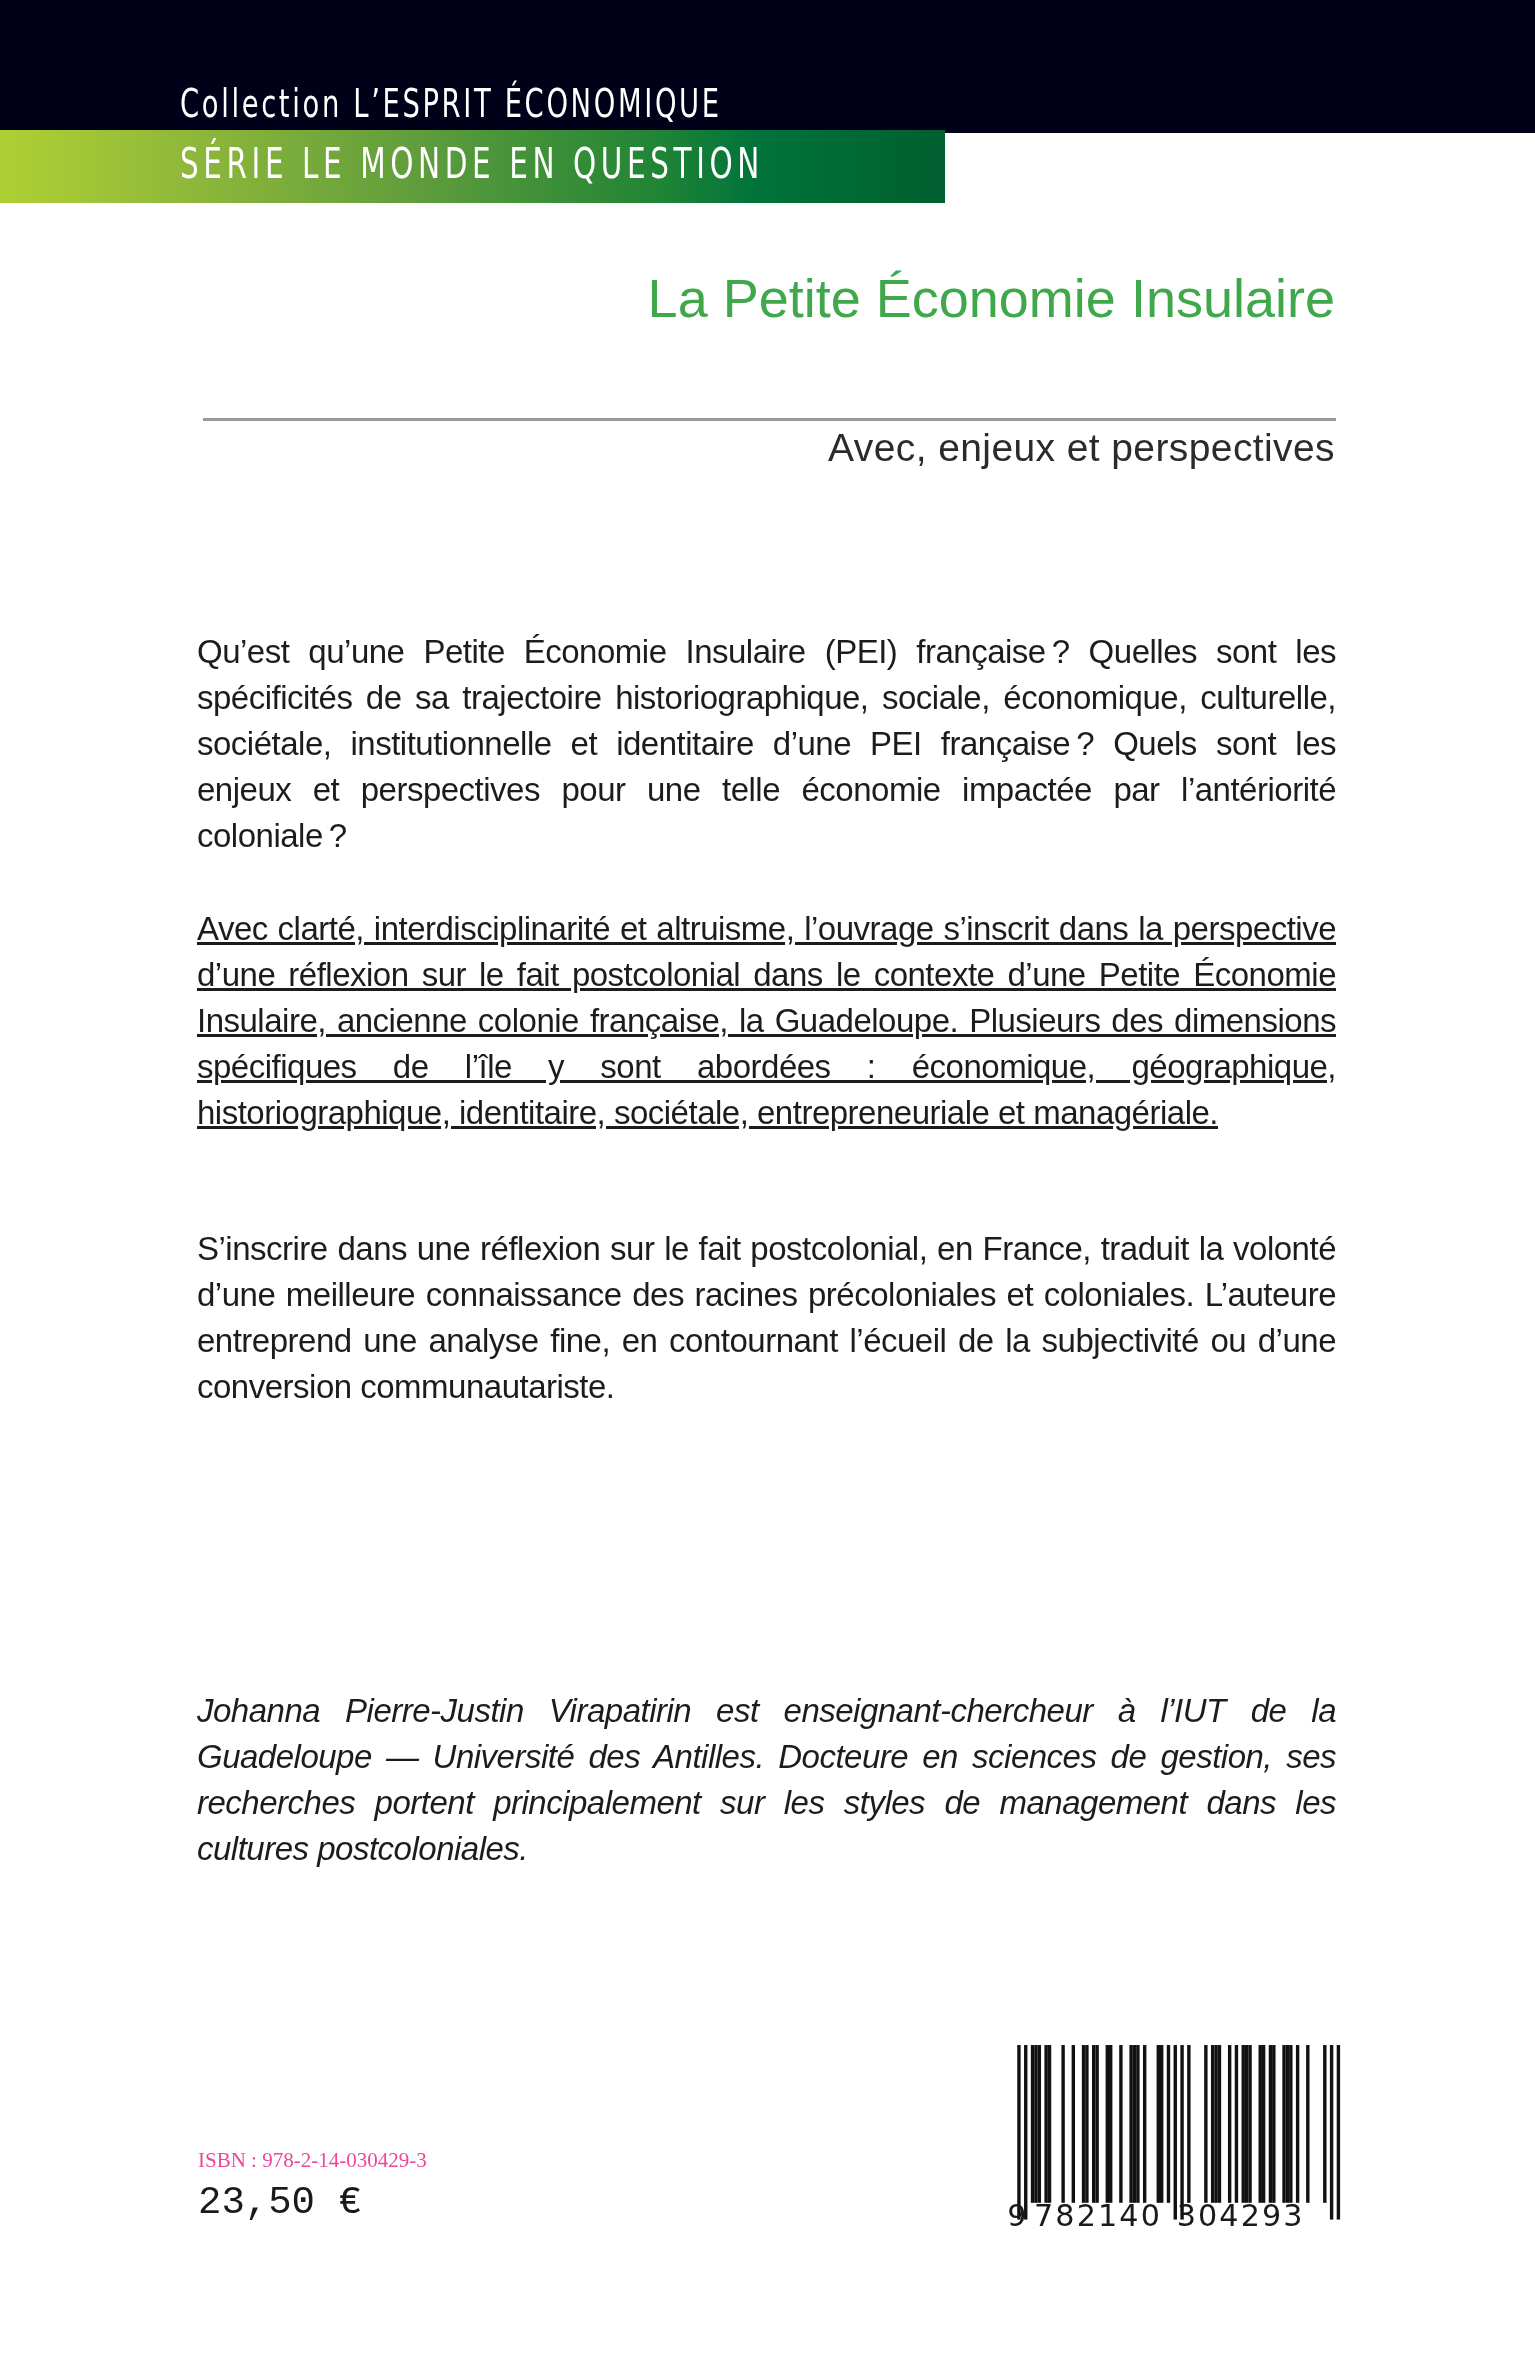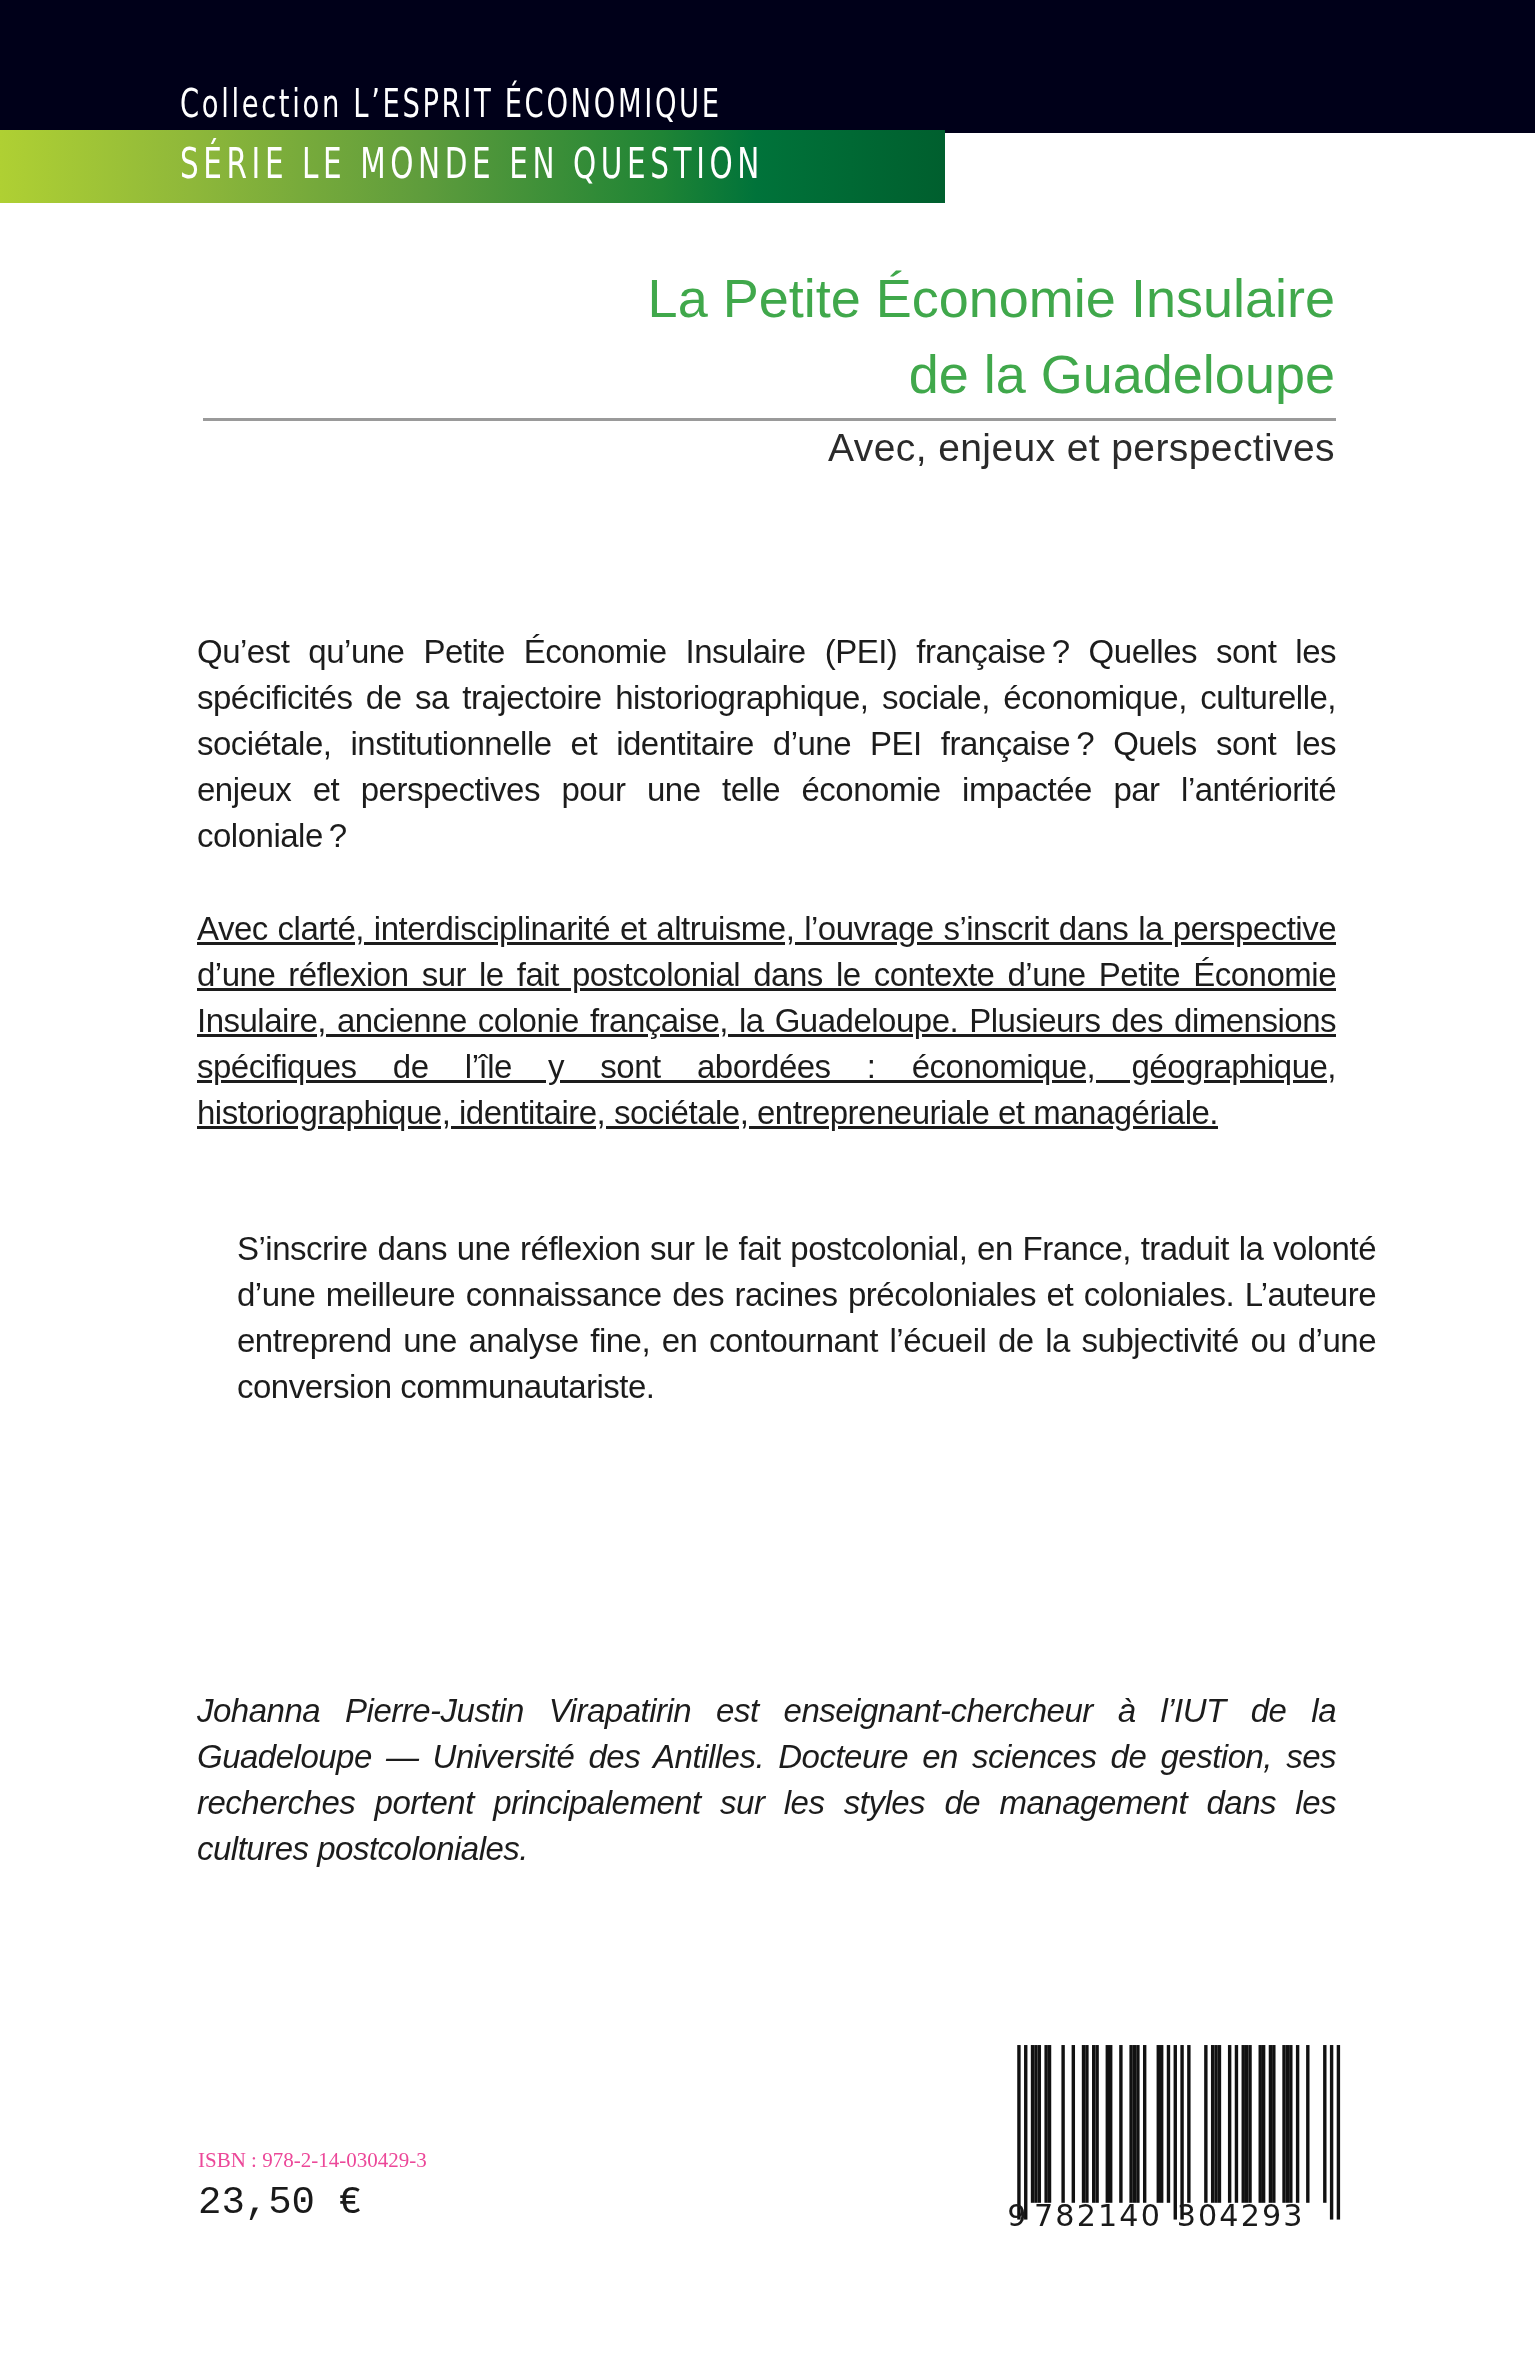--- a/index.html
+++ b/index.html
@@ -19,21 +19,21 @@
   .title-block { position: absolute; right: 200px; top: 260px; text-align: right; }
   .title { color: #40a84b; font-size: 54px; line-height: 76px; font-weight: normal; margin: 0; text-align: right; }
   .title span { display: block; }
   .rule { position: absolute; left: 203px; top: 418px; width: 1133px; height: 2.5px; background: #9a9a9a; }
   .subtitle { position: absolute; right: 200px; top: 426px; font-size: 39px; color: #2b2b2b; font-weight: normal; letter-spacing: 0.4px; }
 
   .body-text { position: absolute; left: 197px; width: 1139px; font-size: 33px; line-height: 46px;
                text-align: justify; color: #1c1c1c; margin: 0; letter-spacing: -0.5px; }
   .p1 { top: 618px; margin-top: 11px; }
   .p2 { top: 906px; text-decoration: underline; }
-  .p3 { top: 1226px; margin-left: 40px; }
+  .p3 { top: 1226px; }
   .bio { top: 1688px; font-style: italic; }
   .bio b { font-style: italic; font-weight: normal; }
 
   .isbn { position: absolute; left: 198px; top: 2148px; font-family: "Liberation Serif", "DejaVu Serif", serif;
           font-size: 21px; color: #ec4899; }
   .price { position: absolute; left: 198px; top: 2181px; font-family: Liberation Mono, monospace;
            font-size: 39px; color: #1a1a1a; }
 
   .barcode { position: absolute; left: 1007px; top: 2040px; width: 336px; height: 193px; }
   .barcode svg { display: block; }
@@ -43,21 +43,20 @@
 <body>
 
 <div class="top-band"></div>
 <div class="green-band"></div>
 <div class="collection-line">Collection L’ESPRIT ÉCONOMIQUE</div>
 <div class="series-line">SÉRIE LE MONDE EN QUESTION</div>
 
 <div class="title-block">
   <h1 class="title">
     <span>La Petite Économie Insulaire</span>
-    <span>de la Guadeloupe</span>
   </h1>
 </div>
 <div class="rule"></div>
 <div class="subtitle">Avec, enjeux et perspectives</div>
 
 <p class="body-text p1">Qu’est qu’une Petite Économie Insulaire (PEI) française ? Quelles sont les spécificités de sa trajectoire historiographique, sociale, économique, culturelle, sociétale, institutionnelle et identitaire d’une PEI française ? Quels sont les enjeux et perspectives pour une telle économie impactée par l’antériorité coloniale ?</p>
 <p class="body-text p2">Avec clarté, interdisciplinarité et altruisme, l’ouvrage s’inscrit dans la perspective d’une réflexion sur le fait postcolonial dans le contexte d’une Petite Économie Insulaire, ancienne colonie française, la Guadeloupe. Plusieurs des dimensions spécifiques de l’île y sont abordées&nbsp;: économique, géographique, historiographique, identitaire, sociétale, entrepreneuriale et managériale.</p>
 <p class="body-text p3">S’inscrire dans une réflexion sur le fait postcolonial, en France, traduit la volonté d’une meilleure connaissance des racines précoloniales et coloniales. L’auteure entreprend une analyse fine, en contournant l’écueil de la subjectivité ou d’une conversion communautariste.</p>
 
 <p class="body-text bio"><b>Johanna Pierre-Justin Virapatirin</b><span> est enseignant-chercheur à l’IUT de la Guadeloupe — Université des Antilles. Docteure en sciences de gestion, ses recherches portent principalement sur les styles de management dans les cultures postcoloniales.</span></p>

